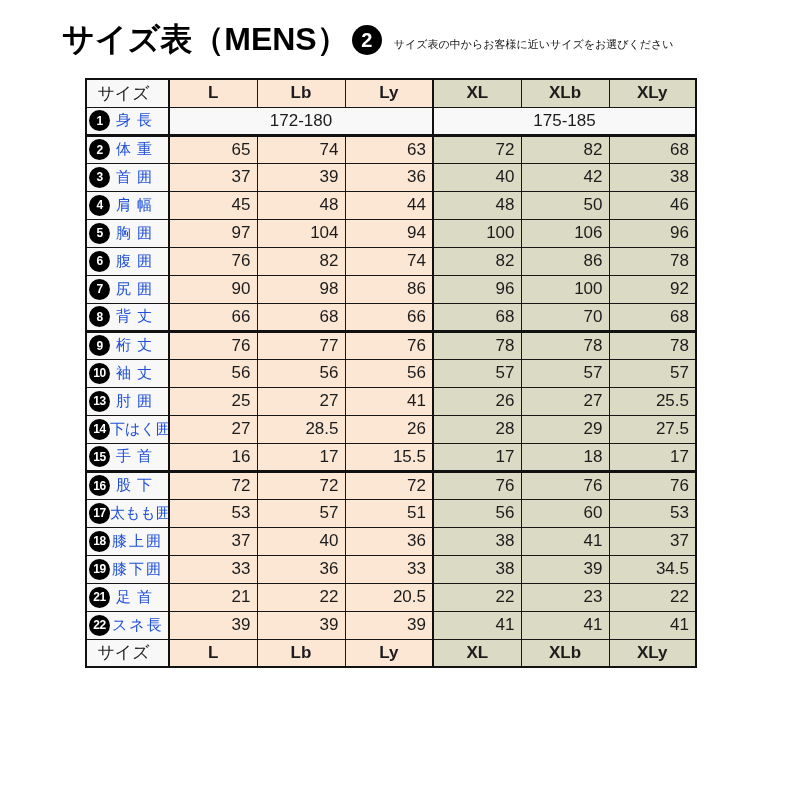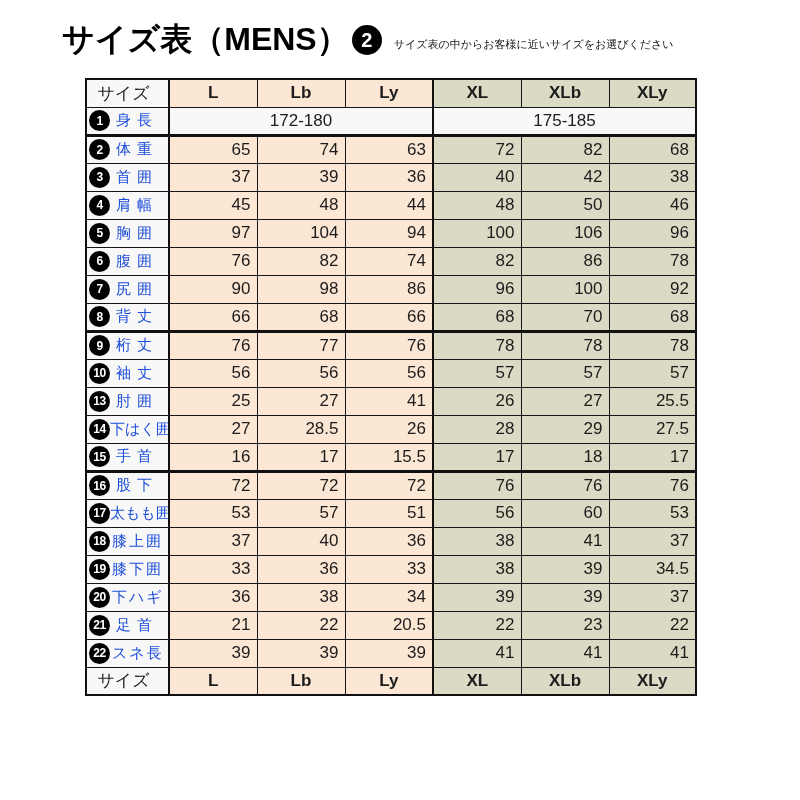--- a/index.html
+++ b/index.html
@@ -355,34 +355,20 @@
           <td class="val c-peach">33</td>
           <td class="val c-peach">36</td>
           <td class="val c-peach">33</td>
           <td class="val c-khaki group-sep">38</td>
           <td class="val c-khaki">39</td>
           <td class="val c-khaki">34.5</td>
         </tr>
         <tr>
           <td class="label-sep">
             <div class="rowlab">
-              <span class="circ">20</span>
-              <span class="txt sp3">下ハギ</span>
-            </div>
-          </td>
-          <td class="val c-peach">36</td>
-          <td class="val c-peach">38</td>
-          <td class="val c-peach">34</td>
-          <td class="val c-khaki group-sep">39</td>
-          <td class="val c-khaki">39</td>
-          <td class="val c-khaki">37</td>
-        </tr>
-        <tr>
-          <td class="label-sep">
-            <div class="rowlab">
               <span class="circ">21</span>
               <span class="txt sp2">足首</span>
             </div>
           </td>
           <td class="val c-peach">21</td>
           <td class="val c-peach">22</td>
           <td class="val c-peach">20.5</td>
           <td class="val c-khaki group-sep">22</td>
           <td class="val c-khaki">23</td>
           <td class="val c-khaki">22</td>

